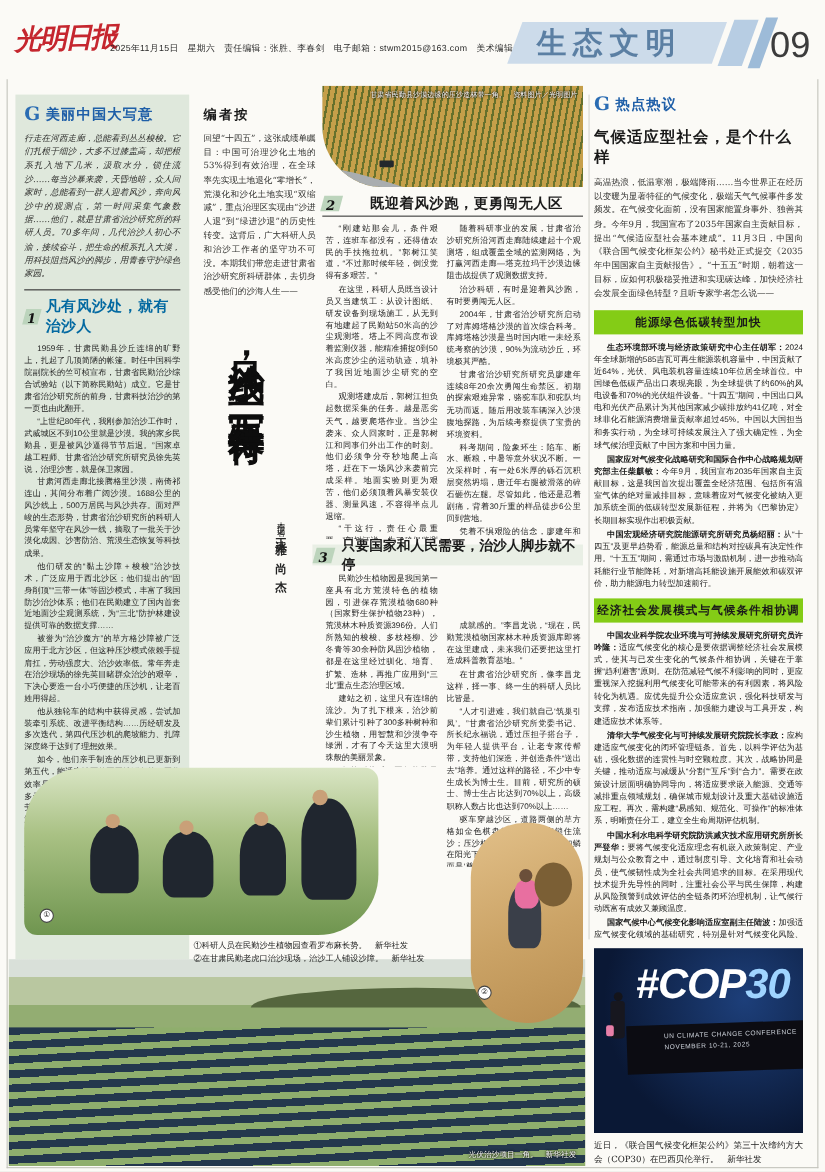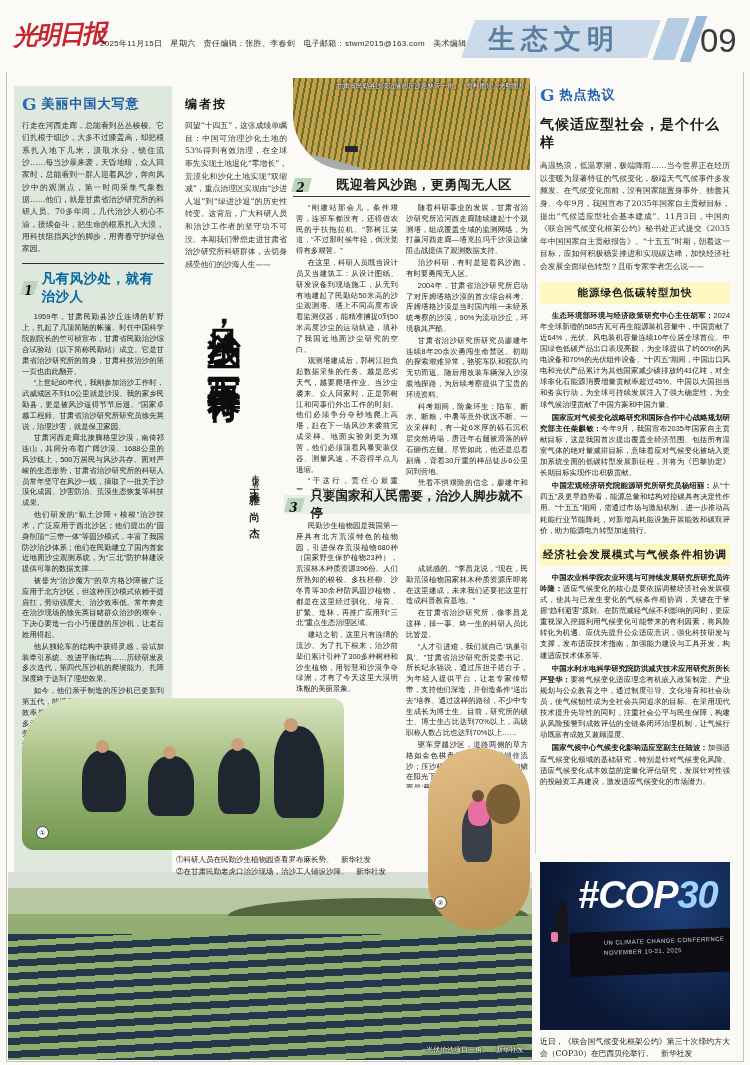--- a/index.html
+++ b/index.html
@@ -33,21 +33,21 @@
   .brand-label{font-size:13px;font-weight:bold;color:#1f5fa8;letter-spacing:1px;}
   .num-badge{display:inline-block;background:#bcd4bc;transform:skewX(-15deg);
           width:17px;height:14px;text-align:center;}
   .num-badge span{display:inline-block;transform:skewX(15deg);font-family:"DejaVu Serif",serif;
           font-style:italic;font-weight:bold;font-size:12px;line-height:14px;color:#111;}
   .circ{width:11px;height:11px;border:1px solid #444;border-radius:50%;background:#fff;
         font-size:7px;line-height:11px;text-align:center;color:#222;}
   
   .left-col{left:14px;top:86px;width:158px;height:786px;background:#dfe8dc;
         box-sizing:border-box;padding:9px 8px;}
-  .left-intro{margin-top:7px;font-size:7.8px;line-height:1.58;text-align:justify;}
+  .left-intro{margin-top:7px;font-size:7.8px;line-height:1.58;text-align:justify;font-style:italic;}
   .sec1-head{margin-top:8px;border-top:1.5px solid #2f2f2f;padding-top:6px;
         display:flex;align-items:center;gap:6px;}
   .sec1-title{font-size:13.5px;font-weight:bold;letter-spacing:.5px;color:#0369a1;}
   .left-body{margin-top:6px;height:560px;}
   
   .ed-note{left:180px;top:88px;width:112px;height:212px;box-sizing:border-box;padding:4px 5px;}
   .ed-title{text-align:left;font-size:12px;font-weight:bold;letter-spacing:2px;margin:4px 0 7px;}
   .ed-body{font-size:7.8px;line-height:1.62;text-align:justify;}
   
   .photo-top{left:293px;top:78px;width:237px;height:92px;border-radius:0 0 0 55px;
@@ -92,21 +92,21 @@
   .solar-hill{position:absolute;left:220px;top:26px;width:300px;height:18px;background:#55663e;
         border-radius:50% 50% 0 0/100% 100% 0 0;}
   .solar-panels{position:absolute;left:0;top:62px;width:524px;height:126px;
         background:repeating-linear-gradient(177deg,#24384d 0 7px,#8fae6d 7px 13px);}
   .solar-cap{position:absolute;right:8px;bottom:5px;font-size:7px;color:#fff;
         text-shadow:0 0 2px #000,0 0 2px #000;}
   
   .right-col{left:540px;top:86px;width:190px;height:770px;}
   .rc-title{font-size:14px;font-weight:bold;letter-spacing:1px;text-align:left;margin:12px 0 8px;}
   .rc-intro{font-size:7.8px;line-height:1.62;text-align:justify;}
-  .subhead{background:#fef9c3;text-align:center;font-size:10.5px;font-weight:bold;
+  .subhead{background:#84cc16;text-align:center;font-size:10.5px;font-weight:bold;
         padding:4px 0;margin:8px 0 6px;letter-spacing:1px;}
   .rc-p{font-size:7.4px;line-height:1.5;text-align:justify;margin:0 0 2px;text-indent:1.6em;}
   .rc-p .lead{font-weight:bold;}
   .cop30{left:540px;top:862px;width:190px;height:168px;overflow:hidden;
         background:radial-gradient(circle at 72% 28%,#1d3f7a 0%,#0a1835 70%);}
   .cop-tag{position:absolute;left:38px;top:12px;font-size:38px;font-weight:900;
         font-style:italic;color:#fff;letter-spacing:-1px;}
   .cop-tag .lt{color:#9fd4ff;}
   .cop-strip{position:absolute;left:30px;top:68px;width:175px;height:44px;background:#0c0c12;
         transform:rotate(-2deg);color:#cdd2da;font-size:6px;line-height:1.7;
@@ -254,20 +254,21 @@
     <div class="rc-title">气候适应型社会，是个什么样</div>
     <div class="rc-intro kai">高温热浪，低温寒潮，极端降雨……当今世界正在经历以变暖为显著特征的气候变化，极端天气气候事件多发频发。在气候变化面前，没有国家能置身事外、独善其身。今年9月，我国宣布了2035年国家自主贡献目标，提出“气候适应型社会基本建成”。11月3日，中国向《联合国气候变化框架公约》秘书处正式提交《2035年中国国家自主贡献报告》。“十五五”时期，朝着这一目标，应如何积极稳妥推进和实现碳达峰，加快经济社会发展全面绿色转型？且听专家学者怎么说——</div>
 
     <div class="subhead">能源绿色低碳转型加快</div>
     <p class="rc-p"><span class="lead">生态环境部环境与经济政策研究中心主任胡军：</span><span>2024年全球新增的585吉瓦可再生能源装机容量中，中国贡献了近64%，光伏、风电装机容量连续10年位居全球首位。中国绿色低碳产品出口表现亮眼，为全球提供了约60%的风电设备和70%的光伏组件设备。“十四五”期间，中国出口风电和光伏产品累计为其他国家减少碳排放约41亿吨，对全球非化石能源消费增量贡献率超过45%。中国以大国担当和务实行动，为全球可持续发展注入了强大确定性，为全球气候治理贡献了中国方案和中国力量。</span></p>
     <p class="rc-p"><span class="lead">国家应对气候变化战略研究和国际合作中心战略规划研究部主任柴麒敏：</span><span>今年9月，我国宣布2035年国家自主贡献目标，这是我国首次提出覆盖全经济范围、包括所有温室气体的绝对量减排目标，意味着应对气候变化被纳入更加系统全面的低碳转型发展新征程，并将为《巴黎协定》长期目标实现作出积极贡献。</span></p>
     <p class="rc-p"><span class="lead">中国宏观经济研究院能源研究所研究员杨绍丽：</span><span>从“十四五”及更早趋势看，能源总量和结构对控碳具有决定性作用。“十五五”期间，需通过市场与激励机制，进一步推动高耗能行业节能降耗，对新增高耗能设施开展能效和碳双评价，助力能源电力转型加速前行。</span></p>
 
     <div class="subhead">经济社会发展模式与气候条件相协调</div>
     <p class="rc-p"><span class="lead">中国农业科学院农业环境与可持续发展研究所研究员许吟隆：</span><span>适应气候变化的核心是要依据调整经济社会发展模式，使其与已发生变化的气候条件相协调，关键在于掌握“趋利避害”原则。在防范减轻气候不利影响的同时，更应重视深入挖掘利用气候变化可能带来的有利因素，将风险转化为机遇。应优先提升公众适应意识，强化科技研发与支撑，发布适应技术指南，加强能力建设与工具开发，构建适应技术体系等。</span></p>
+    <p class="rc-p"><span class="lead">清华大学气候变化与可持续发展研究院院长李政：</span><span>应构建适应气候变化的闭环管理链条。首先，以科学评估为基础，强化数据的连贯性与时空颗粒度。其次，战略协同是关键，推动适应与减缓从“分割”“互斥”到“合力”。需要在政策设计层面明确协同导向，将适应要求嵌入能源、交通等减排重点领域规划，确保城市规划设计及重大基础设施适应工程。再次，需构建“易感知、规范化、可操作”的标准体系，明晰责任分工，建立全生命周期评估机制。</span></p>
     <p class="rc-p"><span class="lead">中国水利水电科学研究院防洪减灾技术应用研究所所长严登华：</span><span>要将气候变化适应理念有机嵌入政策制定、产业规划与公众教育之中，通过制度引导、文化培育和社会动员，使气候韧性成为全社会共同追求的目标。在采用现代技术提升先导性的同时，注重社会公平与民生保障，构建从风险预警到成效评估的全链条闭环治理机制，让气候行动既富有成效又兼顾温度。</span></p>
     <p class="rc-p"><span class="lead">国家气候中心气候变化影响适应室副主任陆波：</span><span>加强适应气候变化领域的基础研究，特别是针对气候变化风险、适应气候变化成本效益的定量化评估研究，发展针对性强的投融资工具建设，激发适应气候变化的市场潜力。</span></p>
 
   </div>
 
   <div class="abs cop30">
     <div class="cop-tag"><span>#COP</span><span class="lt">30</span></div>
     <div class="cop-strip">
       <div>UN CLIMATE CHANGE CONFERENCE</div>
       <div>NOVEMBER 10-21, 2025</div>

